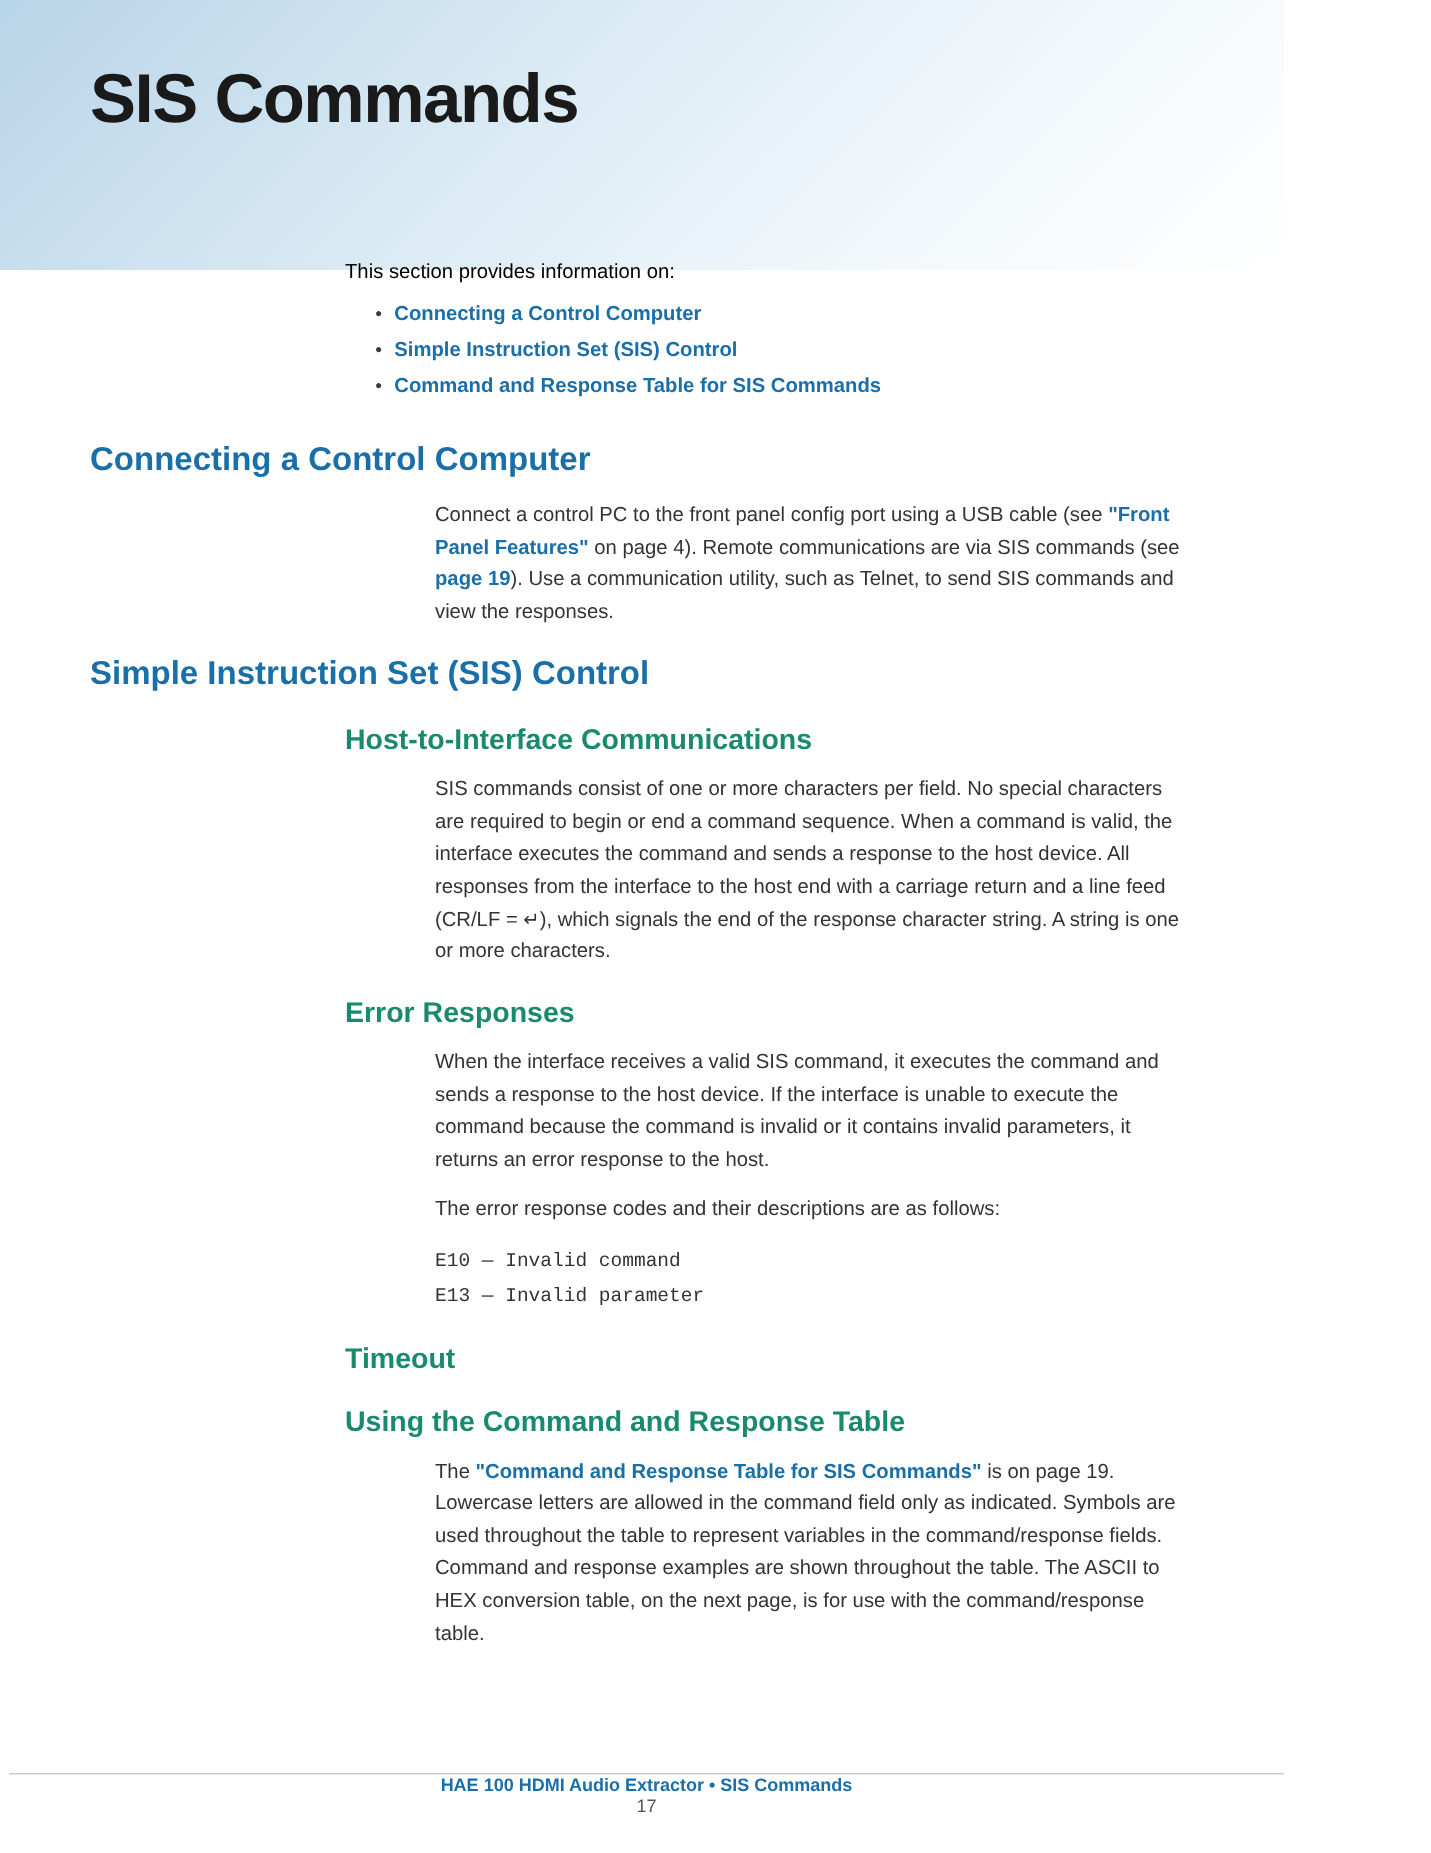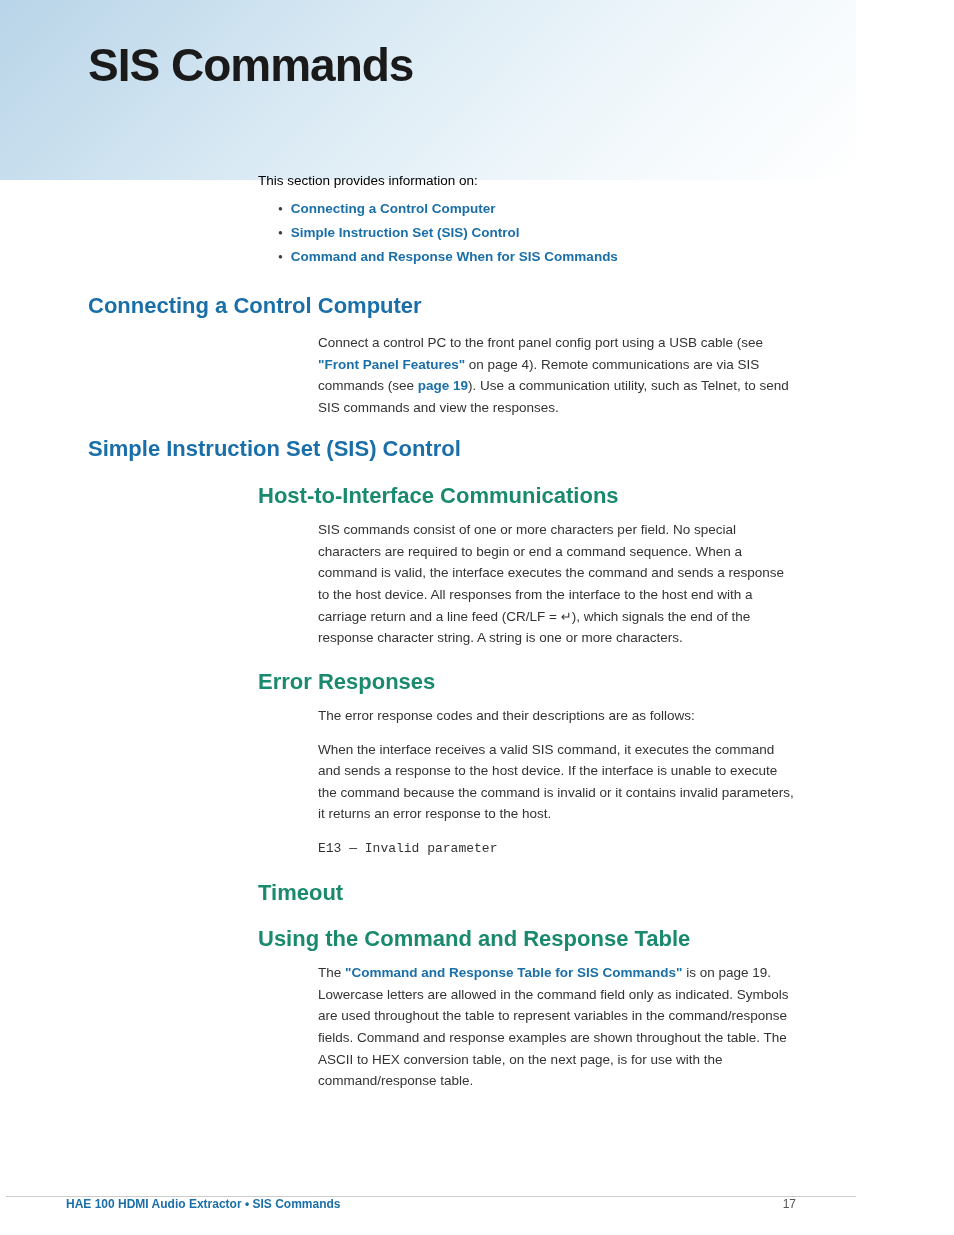--- a/index.html
+++ b/index.html
@@ -16,21 +16,20 @@
       font-size: 14px;
       color: #333333;
       position: relative;
     }
 
     .page-container {
       width: 856px;
       min-height: 1235px;
       position: relative;
       overflow: hidden;
-      padding-left: 28px;
     }
 
     
     .top-gradient {
       position: absolute;
       top: 0;
       left: 0;
       width: 100%;
       height: 180px;
       background: linear-gradient(135deg, #b8d4e8 0%, #daeaf4 40%, #f0f7fb 70%, #ffffff 100%);
@@ -96,21 +95,21 @@
       font-size: 22px;
       font-weight: 700;
       color: #1a6fa8;
       margin-bottom: 12px;
       margin-top: 24px;
       line-height: 1.3;
     }
 
     
     .subsection-heading {
-      font-size: 22px;
+      font-size: 19px;
       font-weight: 700;
       color: #1a8a6f;
       margin-bottom: 10px;
       margin-top: 20px;
       margin-left: 170px;
     }
 
     
     .body-text {
       margin-left: 230px;
@@ -134,20 +133,21 @@
     .page-footer {
       position: absolute;
       bottom: 24px;
       left: 6px;
       right: 0;
       padding: 0 60px;
       display: flex;
       justify-content: space-between;
       align-items: center;
       border-top: 1px solid #cccccc;
+      flex-direction: column;
     }
 
     .footer-left {
       font-size: 12px;
       color: #1a6fa8;
       font-weight: 600;
     }
 
     .footer-right {
       font-size: 12px;
@@ -177,49 +177,50 @@
       <li>
         <span></span>
         <a class="link-blue" href="#">Connecting a Control Computer</a>
       </li>
       <li>
         <span></span>
         <a class="link-blue" href="#">Simple Instruction Set (SIS) Control</a>
       </li>
       <li>
         <span></span>
-        <a class="link-blue" href="#">Command and Response When for SIS Commands</a>
+        <a class="link-blue" href="#">Command and Response Table for SIS Commands</a>
       </li>
     </ul>
 
     <h2 class="section-heading">Connecting a Control Computer</h2>
 
     <p class="body-text">
       Connect a control PC to the front panel config port using a USB cable (see <a class="link-blue" href="#">"Front Panel Features"</a> on page 4). Remote communications are via SIS commands (see <a class="link-blue" href="#">page 19</a>). Use a communication utility, such as Telnet, to send SIS commands and view the responses.
     </p>
 
     <h2 class="section-heading mt-16">Simple Instruction Set (SIS) Control</h2>
 
     <h3 class="subsection-heading">Host-to-Interface Communications</h3>
 
     <p class="body-text">
       SIS commands consist of one or more characters per field. No special characters are required to begin or end a command sequence. When a command is valid, the interface executes the command and sends a response to the host device. All responses from the interface to the host end with a carriage return and a line feed (CR/LF = <span class="return-symbol">↵</span>), which signals the end of the response character string. A string is one or more characters.
     </p>
 
     <h3 class="subsection-heading">Error Responses</h3>
 
     <p class="body-text">
+      When the interface receives a valid SIS command, it executes the command and sends a response to the host device. If the interface is unable to execute the command because the command is invalid or it contains invalid parameters, it returns an error response to the host.
+    </p>
+
+    <p class="body-text">
       The error response codes and their descriptions are as follows:
     </p>
 
-    <p class="body-text">
-      When the interface receives a valid SIS command, it executes the command and sends a response to the host device. If the interface is unable to execute the command because the command is invalid or it contains invalid parameters, it returns an error response to the host.
-    </p>
-
     <div class="code-block">
+      <div>E10 — Invalid command</div>
       <div>E13 — Invalid parameter</div>
     </div>
 
     <h3 class="subsection-heading">Timeout</h3>
 
 
     <h3 class="subsection-heading">Using the Command and Response Table</h3>
 
     <p class="body-text">
       The <a class="link-blue" href="#"><strong>"Command and Response Table for SIS Commands"</strong></a> is on page 19. Lowercase letters are allowed in the command field only as indicated. Symbols are used throughout the table to represent variables in the command/response fields. Command and response examples are shown throughout the table. The ASCII to HEX conversion table, on the next page, is for use with the command/response table.

